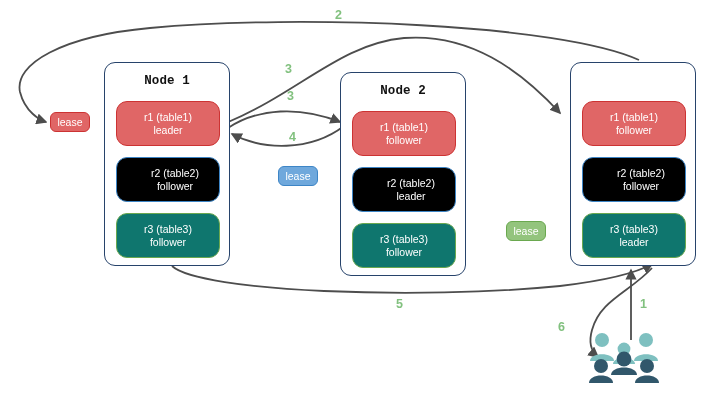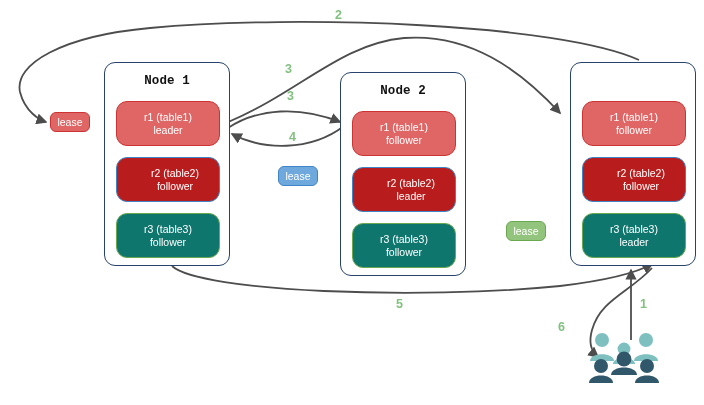--- a/index.html
+++ b/index.html
@@ -56,21 +56,21 @@
     flex-direction: column;
     align-items: center;
     justify-content: center;
     color: #ffffff;
     font-size: 10.5px;
     line-height: 13px;
     text-align: center;
   }
   .replica .ln { display: block; }
   .r-red   { background: #e06666; border: 1.4px solid #cc3333; }
-  .r-blue  { background: #b91c1c; border: 1.4px solid #3d85c6; padding-left: 14px; }
+  .r-blue  { background: #000000; border: 1.4px solid #3d85c6; padding-left: 14px; }
   .r-green { background: #0f766e; border: 1.4px solid #6aa84f; }
   .slot0 { top: 38px; }
   .slot1 { top: 94px; }
   .slot2 { top: 150px; }
 
   
   .lease {
     position: absolute;
     box-sizing: border-box;
     border-radius: 6px;

